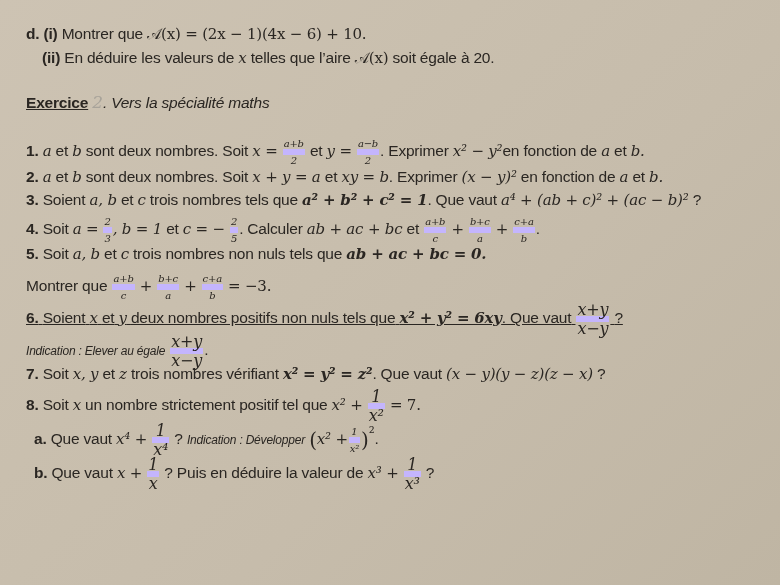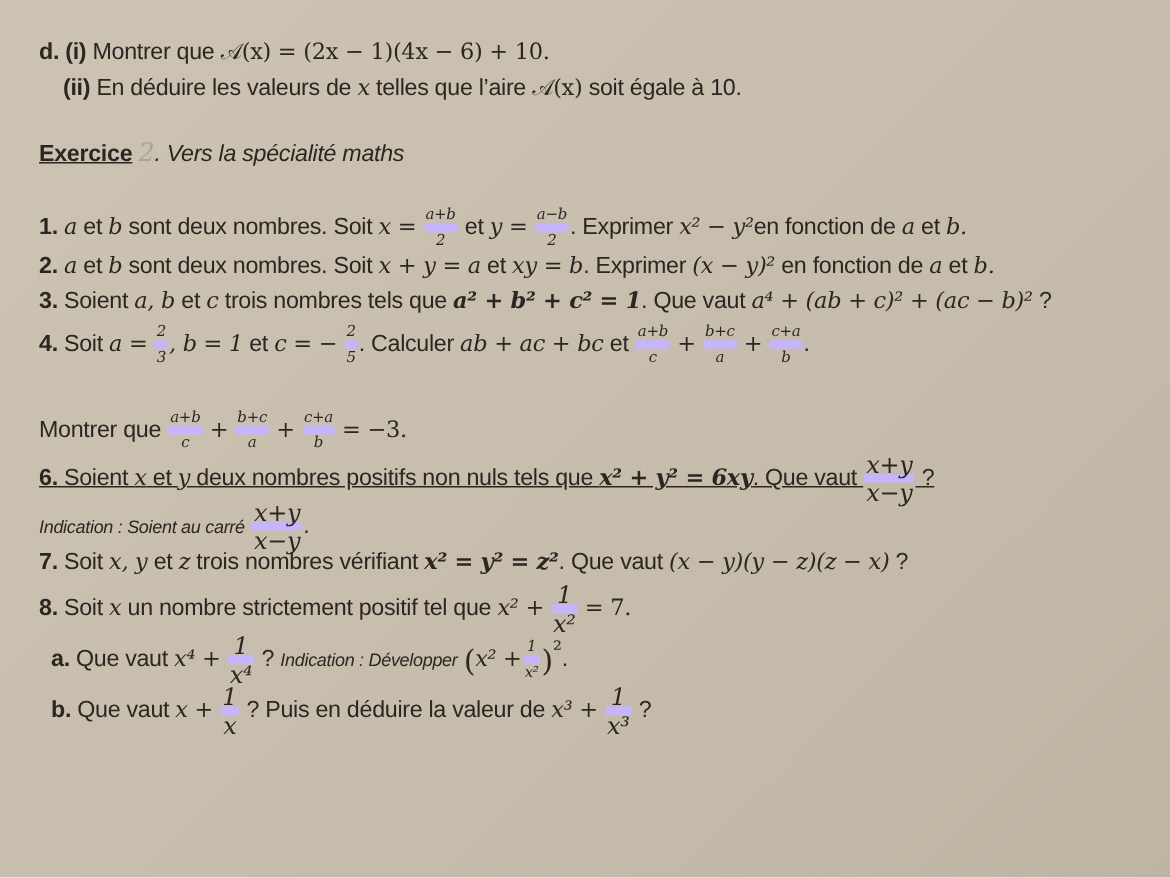--- a/index.html
+++ b/index.html
@@ -36,21 +36,21 @@
     <span class="b">d. (i)</span>
     <span>Montrer que</span>
     <span class="mr">𝒜(x) = (2x − 1)(4x − 6) + 10.</span>
   </div>
   <div class="line" style="left:42px; top:24px;">
     <span class="b">(ii)</span>
     <span>En déduire les valeurs de</span>
     <span class="m">x</span>
     <span>telles que l’aire</span>
     <span class="mr">𝒜(x)</span>
-    <span>soit égale à 10.</span>
+    <span>soit égale à 20.</span>
   </div>
 
   <div class="line" style="left:26px; top:68px;">
     <span class="ex-title">Exercice</span>
     <span class="hand">2</span><span class="it">. Vers la spécialité maths</span>
   </div>
 
   <div class="line" style="left:26px; top:114px;">
     <span class="b">1.</span>
     <span class="m">a</span>
@@ -106,20 +106,29 @@
     <span class="frac"><span class="num">2</span><span class="den">5</span></span><span>. Calculer</span>
     <span class="m">ab + ac + bc</span>
     <span>et</span>
     <span class="frac"><span class="num">a+b</span><span class="den">c</span></span>
     <span class="mr">+</span>
     <span class="frac"><span class="num">b+c</span><span class="den">a</span></span>
     <span class="mr">+</span>
     <span class="frac"><span class="num">c+a</span><span class="den">b</span></span><span>.</span>
   </div>
 
+  <div class="line" style="left:26px; top:220px;">
+    <span class="b">5.</span>
+    <span>Soit</span>
+    <span class="m">a, b</span>
+    <span>et</span>
+    <span class="m">c</span>
+    <span>trois nombres non nuls tels que</span>
+    <span class="mb">ab + ac + bc = 0.</span>
+  </div>
   <div class="line" style="left:26px; top:249px;">
     <span>Montrer que</span>
     <span class="frac"><span class="num">a+b</span><span class="den">c</span></span>
     <span class="mr">+</span>
     <span class="frac"><span class="num">b+c</span><span class="den">a</span></span>
     <span class="mr">+</span>
     <span class="frac"><span class="num">c+a</span><span class="den">b</span></span>
     <span class="mr">= −3.</span>
   </div>
 
@@ -128,21 +137,21 @@
     <span>Soient</span>
     <span class="m">x</span>
     <span>et</span>
     <span class="m">y</span>
     <span>deux nombres positifs non nuls tels que</span>
     <span class="mb">x² + y² = 6xy</span><span>. Que vaut</span>
     <span class="frac big"><span class="num">x+y</span><span class="den">x−y</span></span>
     <span>?</span>
   </div>
   <div class="line" style="left:26px; top:311px;">
-    <span class="sm">Indication : Soient au carré</span>
+    <span class="sm">Indication : Elever au égale</span>
     <span class="frac big"><span class="num">x+y</span><span class="den">x−y</span></span><span>.</span>
   </div>
 
   <div class="line" style="left:26px; top:340px;">
     <span class="b">7.</span>
     <span>Soit</span>
     <span class="m">x, y</span>
     <span>et</span>
     <span class="m">z</span>
     <span>trois nombres vérifiant</span>

